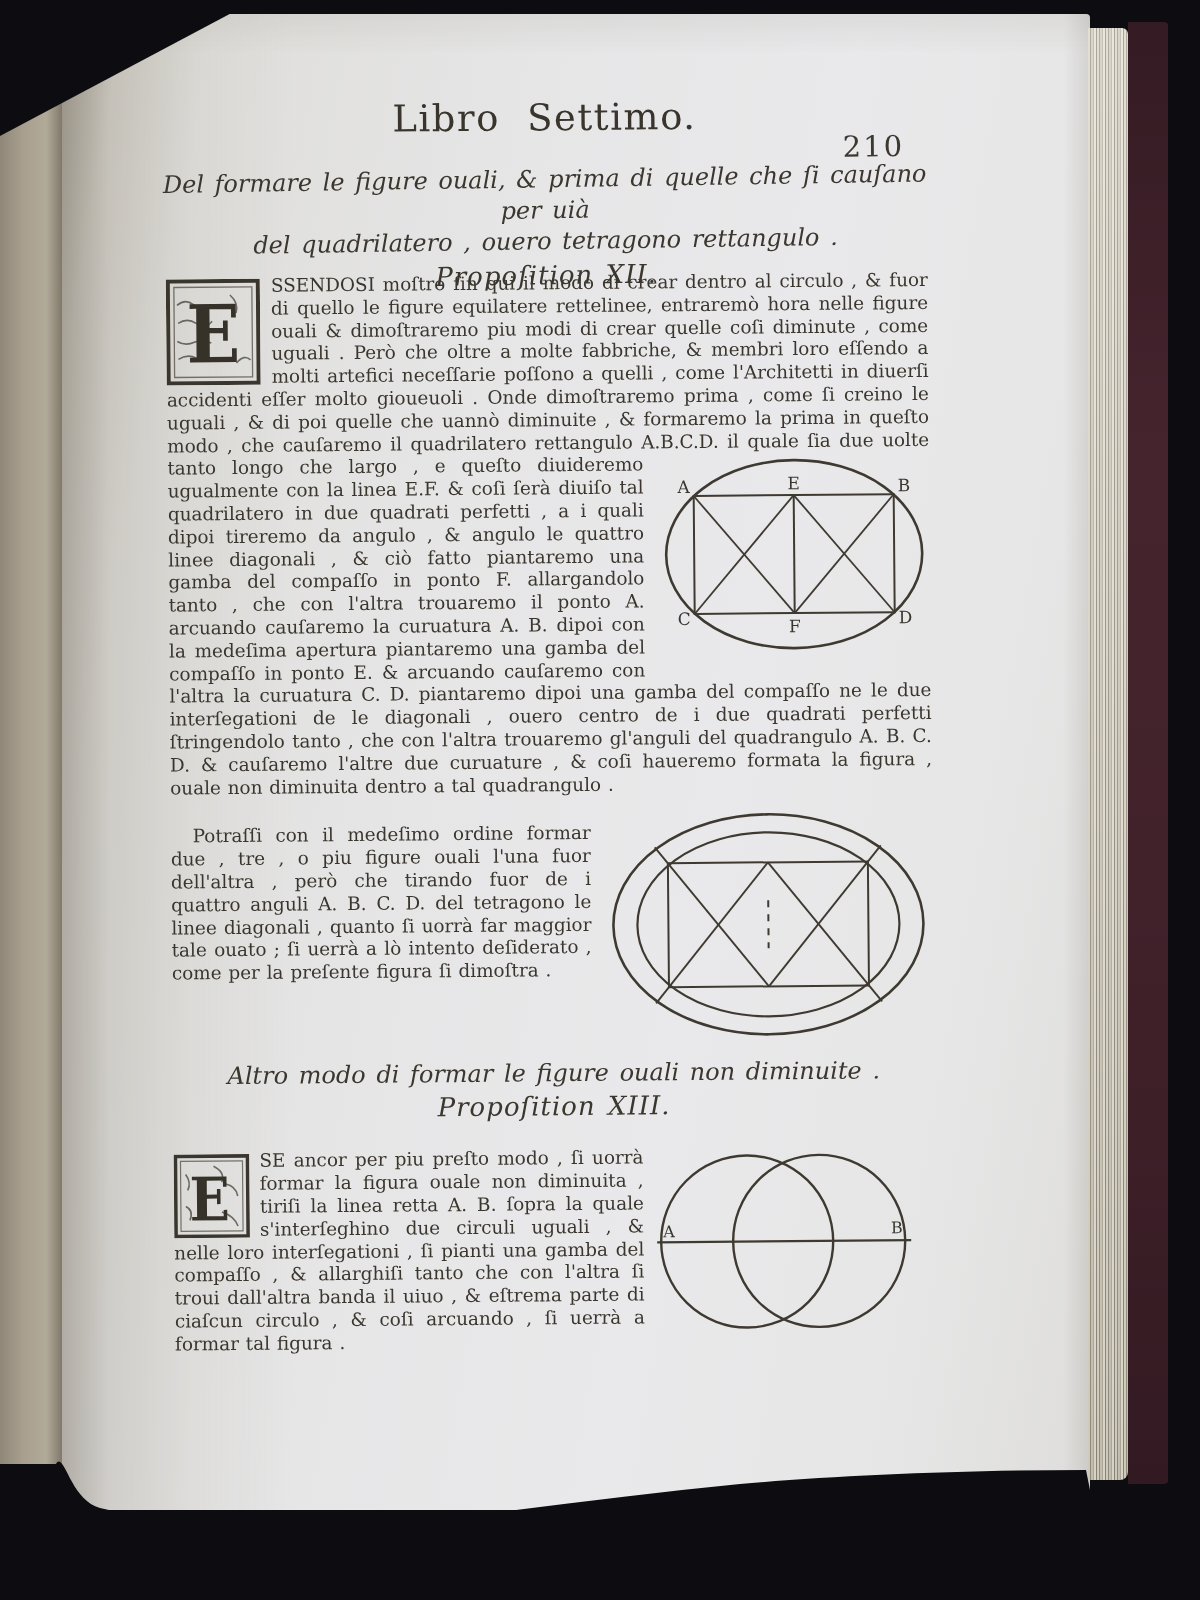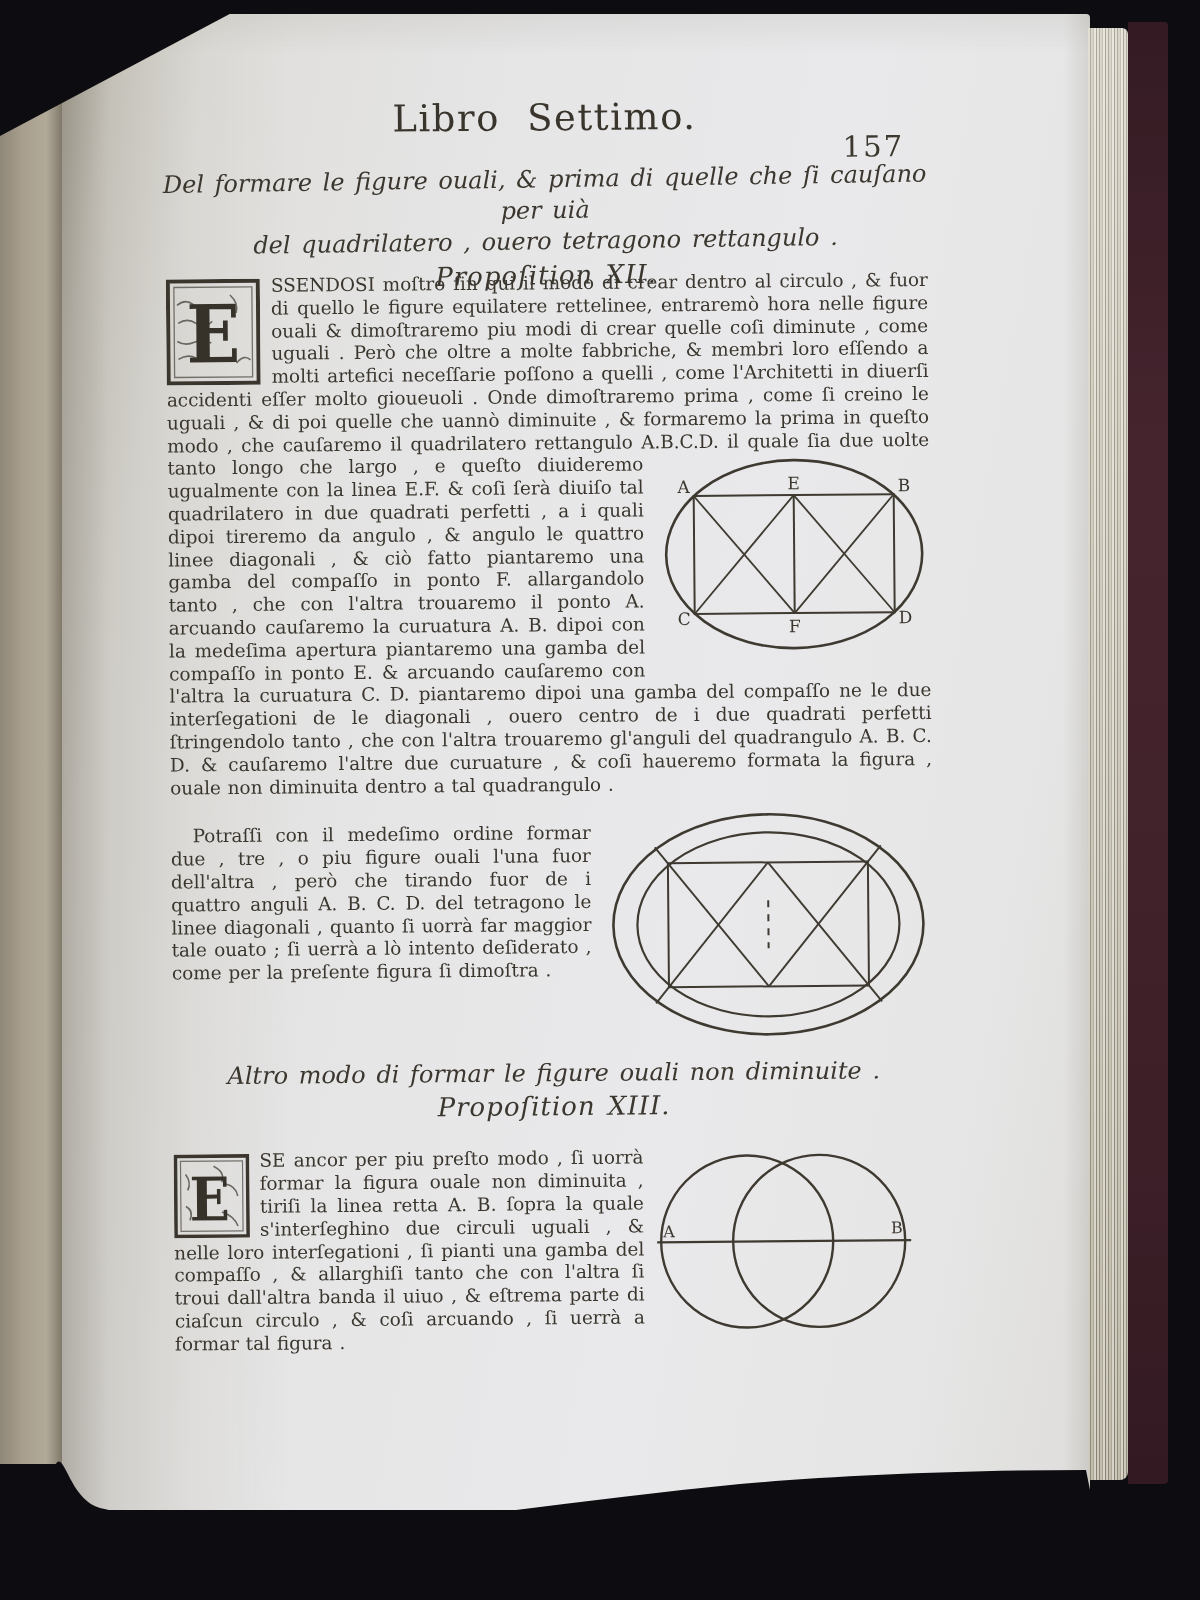--- a/index.html
+++ b/index.html
@@ -103,21 +103,21 @@
 <body>
 
 <div class="scene">
 
   <div class="under-page"></div>
 
   <div class="page">
     <div class="content">
 
       <div class="book-title">Libro Settimo.</div>
-      <div class="page-number">157</div>
+      <div class="page-number">210</div>
 
       <div class="heading12">
         <div>Del formare le figure ouali, &amp; prima di quelle che ſi cauſano per uià</div>
         <div>del quadrilatero , ouero tetragono rettangulo .</div>
         <div class="proposition">Propoſition  XII.</div>
       </div>
 
       <div class="flow">
 
         <p class="body-text" style="margin:0;">

